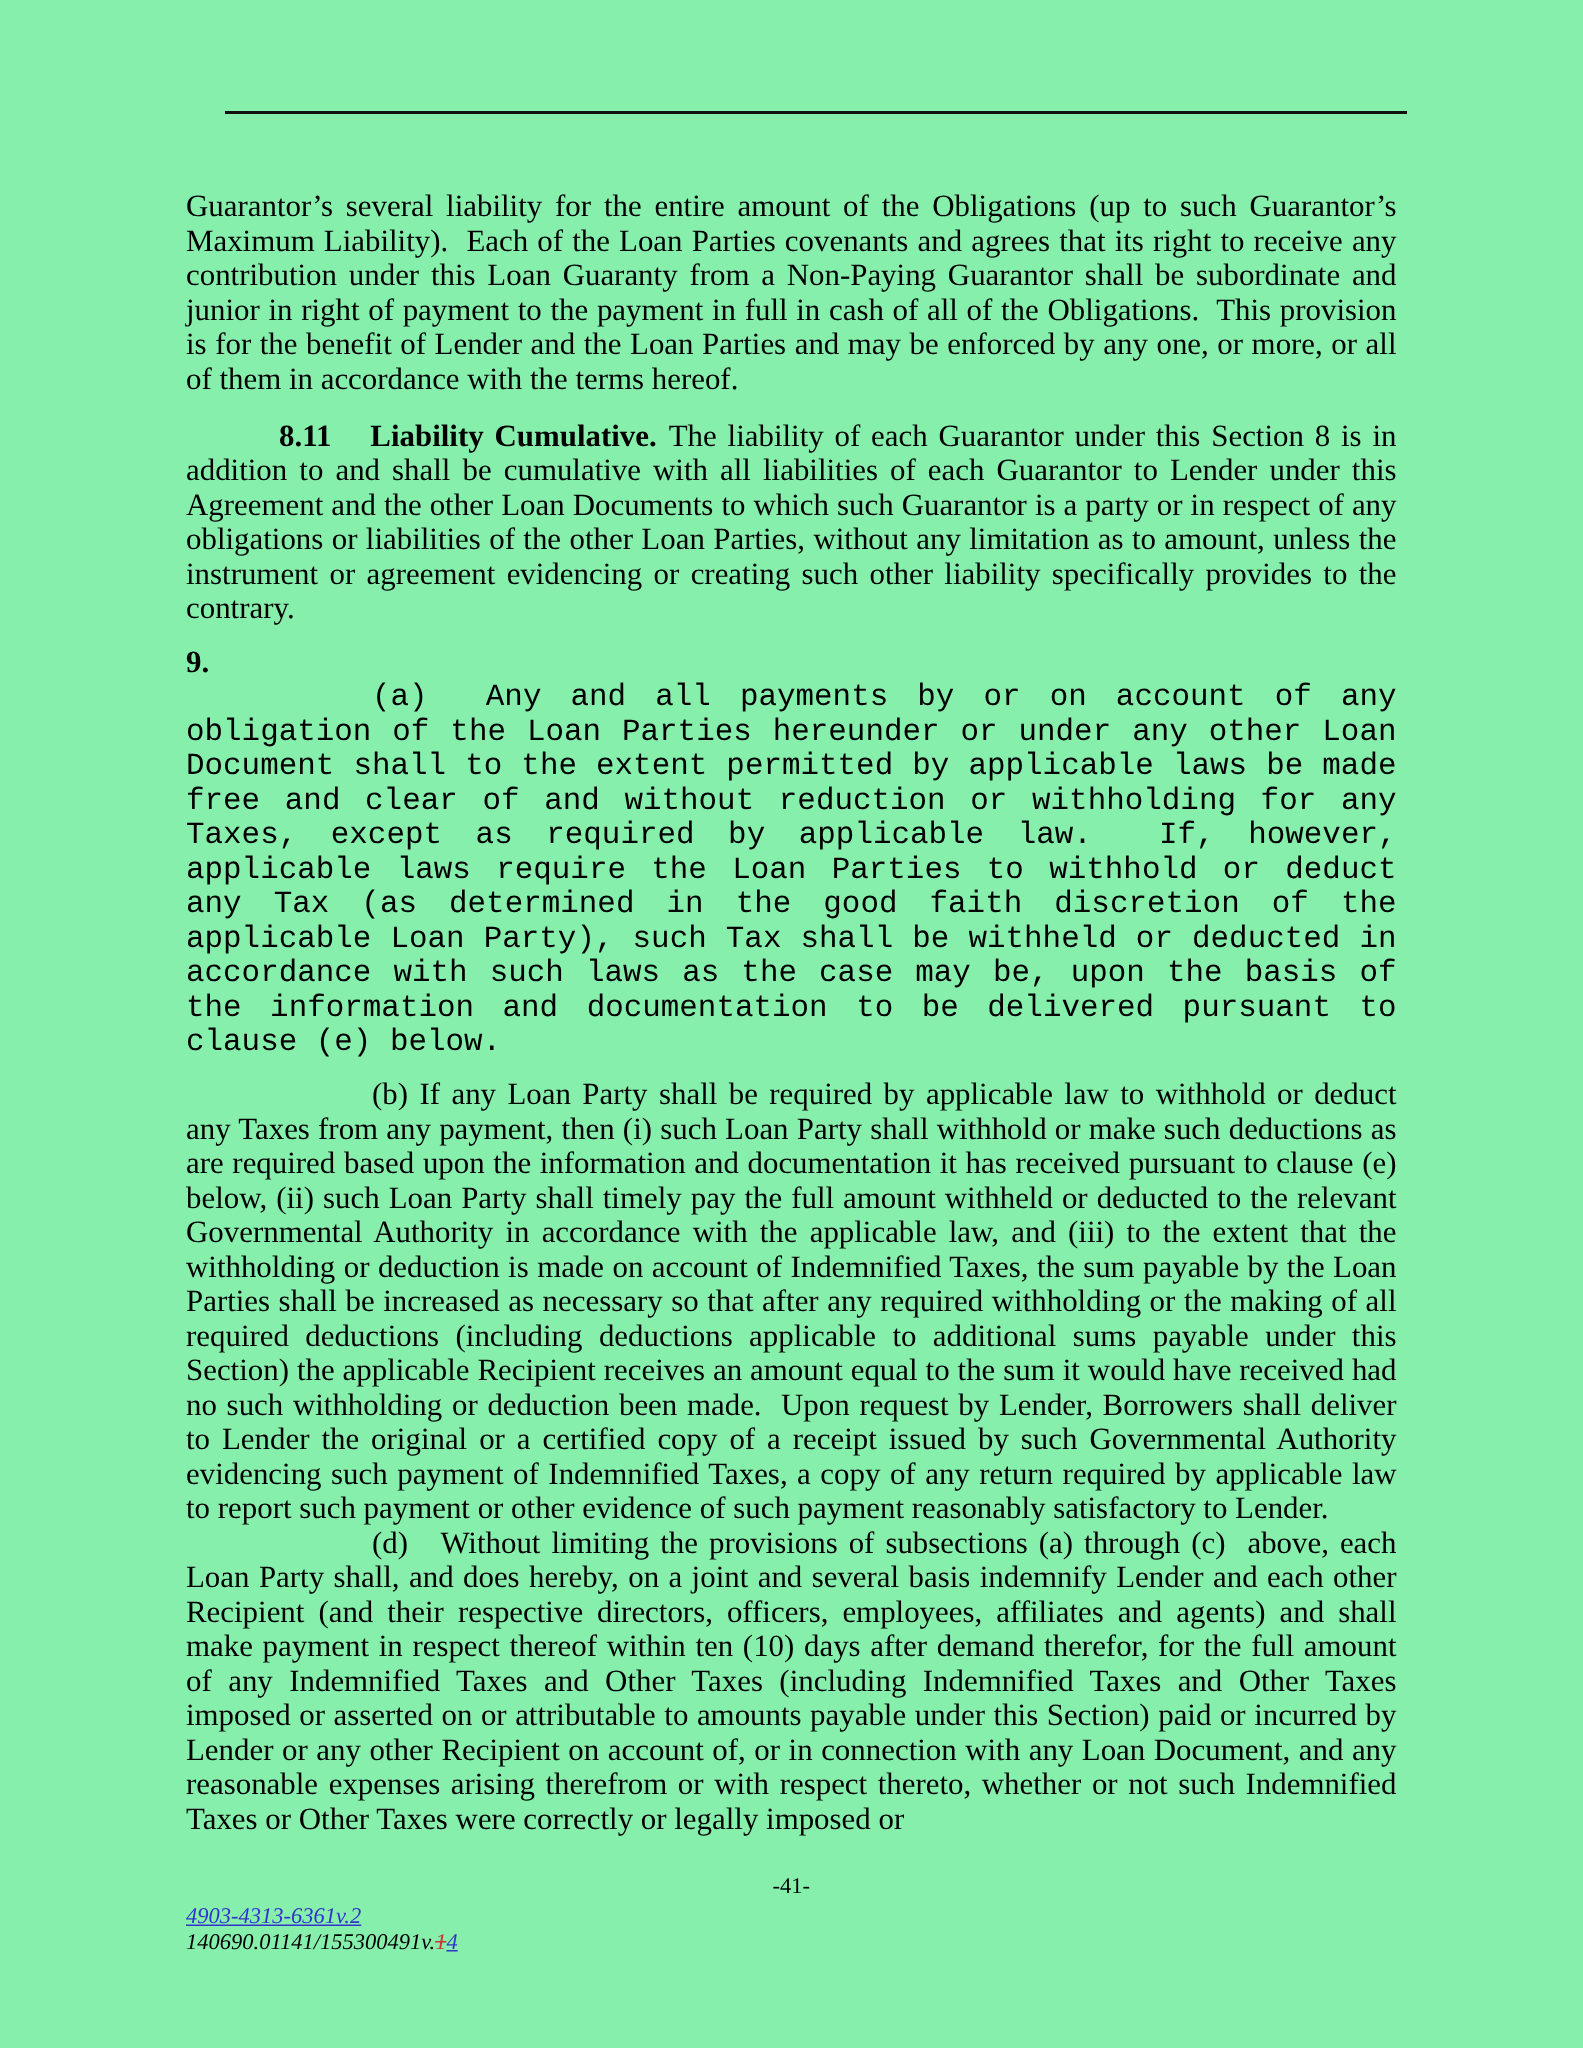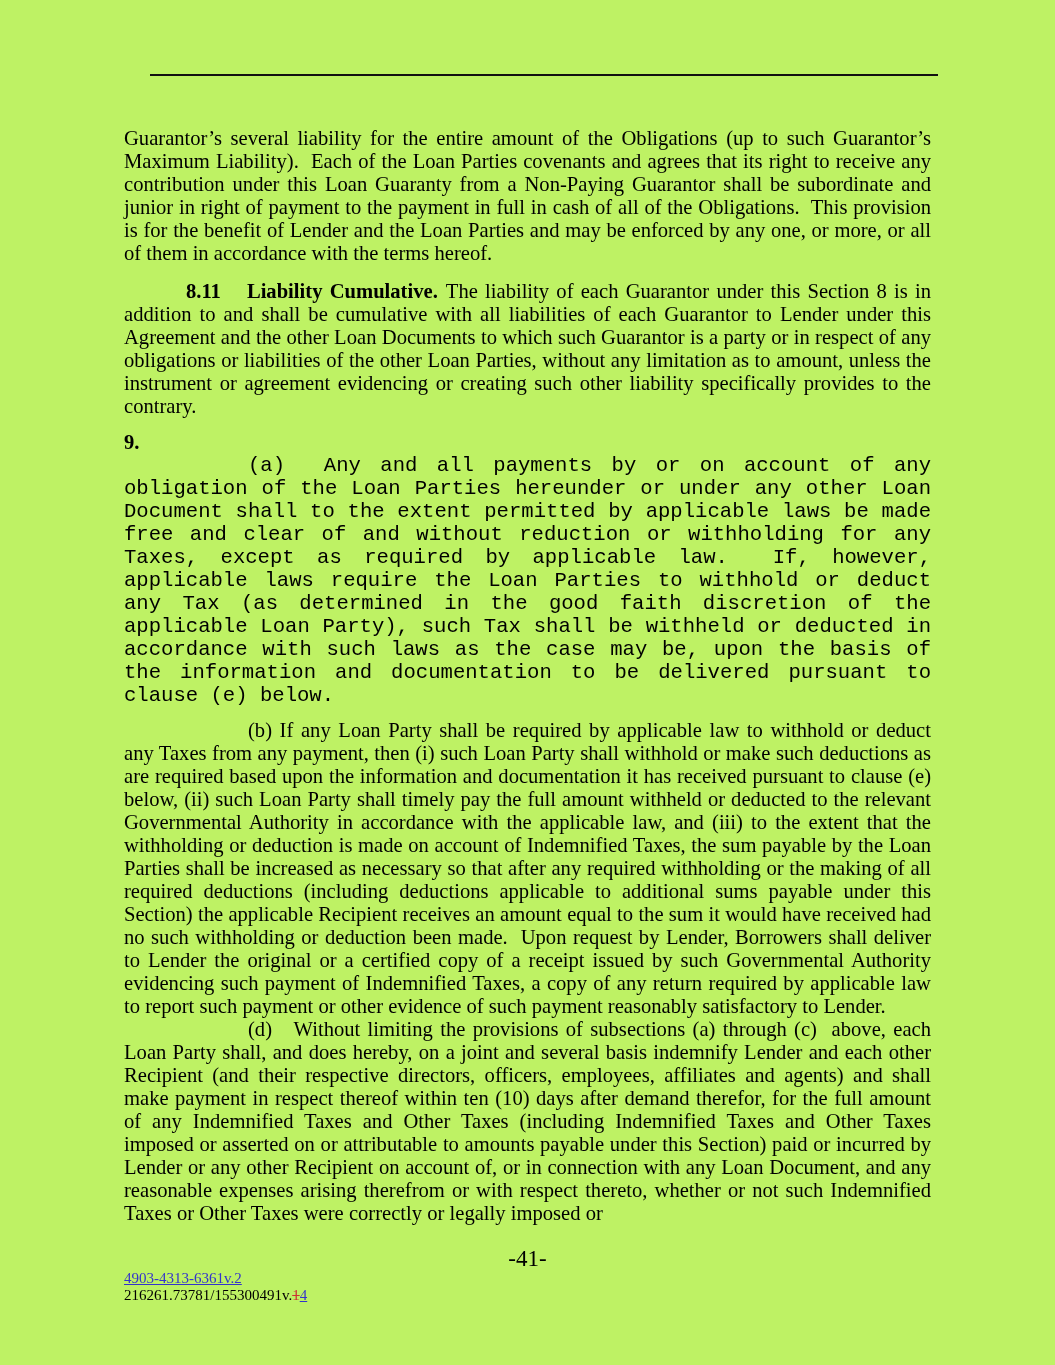--- a/index.html
+++ b/index.html
@@ -4,21 +4,21 @@
 <style>
   html, body {
     margin: 0;
     padding: 0;
     background: #ffffff;
   }
   .page {
     position: relative;
     width: 1055px;
     height: 1365px;
-    background: #bef264;
+    background: #86efac;
     color: #000000;
     font-family: "Liberation Serif", "DejaVu Serif", serif;
     overflow: hidden;
     box-sizing: border-box;
     padding-left: 47px;
   }
   .top-rule {
     position: absolute;
     left: 150px;
     top: 74px;
@@ -60,29 +60,30 @@
     width: 62px;
   }
   .heading .htext { max-width: 715px; }
   .h-sub { padding-left: 62px; }
   .page-number {
     position: absolute;
     left: 0;
     top: 1247px;
     width: 100%;
     text-align: center;
-    font-size: 23px;
+    font-size: 15px;
     line-height: 23px;
   }
   .doc-ids {
     position: absolute;
     left: 124px;
     top: 1270px;
     font-size: 15px;
     line-height: 16.5px;
+    font-style: italic;
   }
   .ins {
     color: #3333cc;
     text-decoration: underline;
   }
   .del {
     color: #cc3333;
     text-decoration: line-through;
   }
 </style>
@@ -110,16 +111,16 @@
 
 
     <p class="para indent-full">(d)&nbsp;&nbsp; Without limiting the provisions of subsections (a) through (c)&nbsp; above, each Loan Party shall, and does hereby, on a joint and several basis indemnify Lender and each other Recipient (and their respective directors, officers, employees, affiliates and agents) and shall make payment in respect thereof within ten (10) days after demand therefor, for the full amount of any Indemnified Taxes and Other Taxes (including Indemnified Taxes and Other Taxes imposed or asserted on or attributable to amounts payable under this Section) paid or incurred by Lender or any other Recipient on account of, or in connection with any Loan Document, and any reasonable expenses arising therefrom or with respect thereto, whether or not such Indemnified Taxes or Other Taxes were correctly or legally imposed or</p>
 
   </main>
 
   <div class="page-number">-41-</div>
 
   <div class="doc-ids">
     <div class="id-line ins">4903-4313-6361v.2</div>
-    <div class="id-line"><span>216261.73781/155300491v.</span><span class="del">1</span><span class="ins">4</span></div>
+    <div class="id-line"><span>140690.01141/155300491v.</span><span class="del">1</span><span class="ins">4</span></div>
   </div>
 
 </div>
 
 </body></html>

